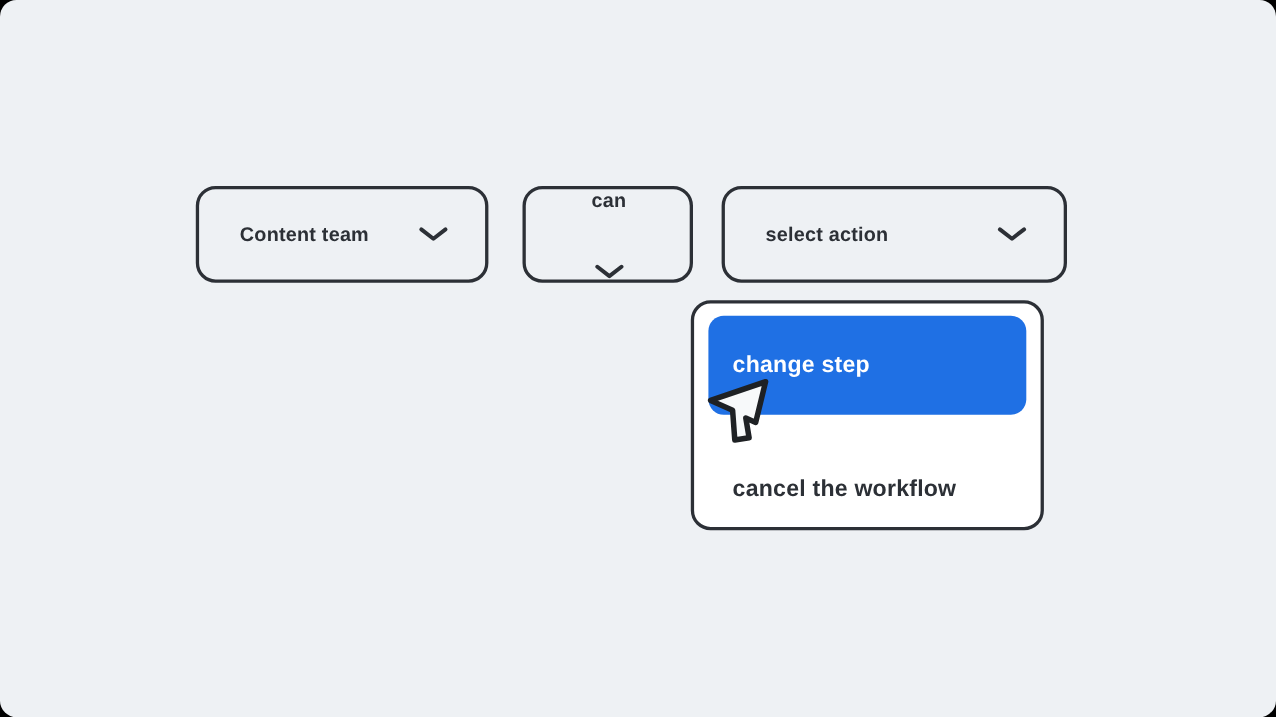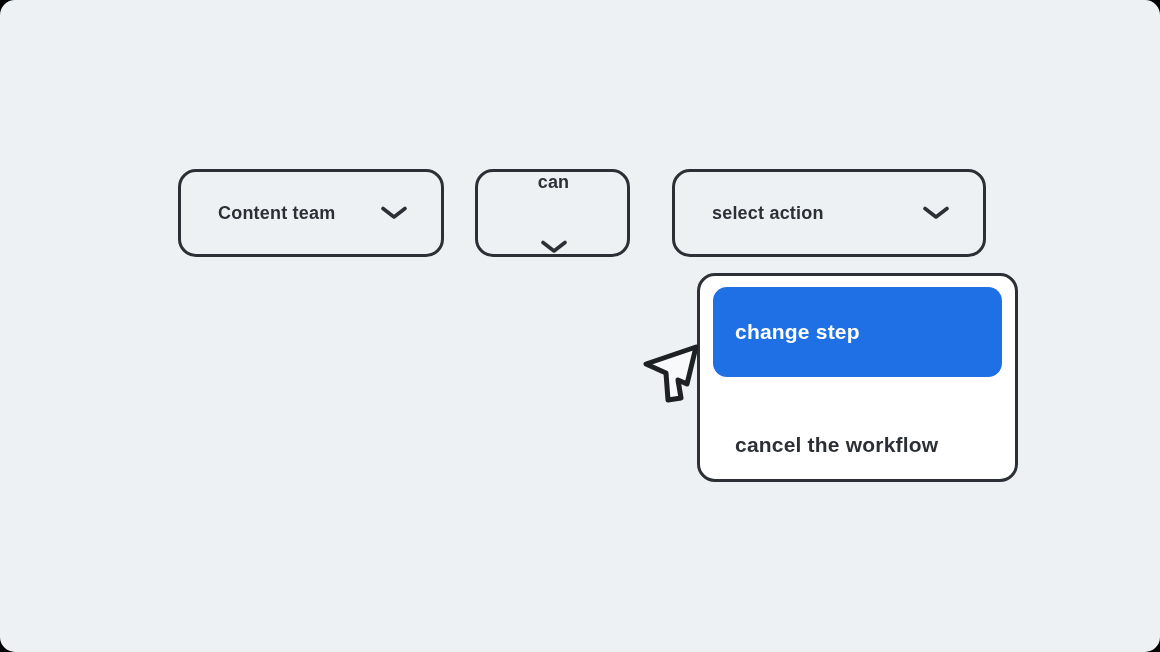--- a/index.html
+++ b/index.html
@@ -38,25 +38,25 @@
   }
   .dropdown-label {
     color: var(--dark);
     font-size: 18px;
     font-weight: 700;
     letter-spacing: 0.2px;
     white-space: nowrap;
   }
   .dropdown-1 { left: 178px; width: 266px; }
   .dropdown-2 { left: 475px; width: 155px; padding: 0 31px 0 33px; flex-direction: column; }
-  .dropdown-3 { left: 672px; width: 314px; }
+  .dropdown-3 { left: 656px; width: 314px; }
   .chevron { display: block; flex: none; }
   .menu {
     position: absolute;
-    left: 697px;
+    left: 628px;
     top: 273px;
     width: 321px;
     height: 209px;
     background: var(--menu-background);
     border: 3px solid var(--dark);
     border-radius: 18px;
     padding: 11px 13px;
     display: flex;
     flex-direction: column;
   }

